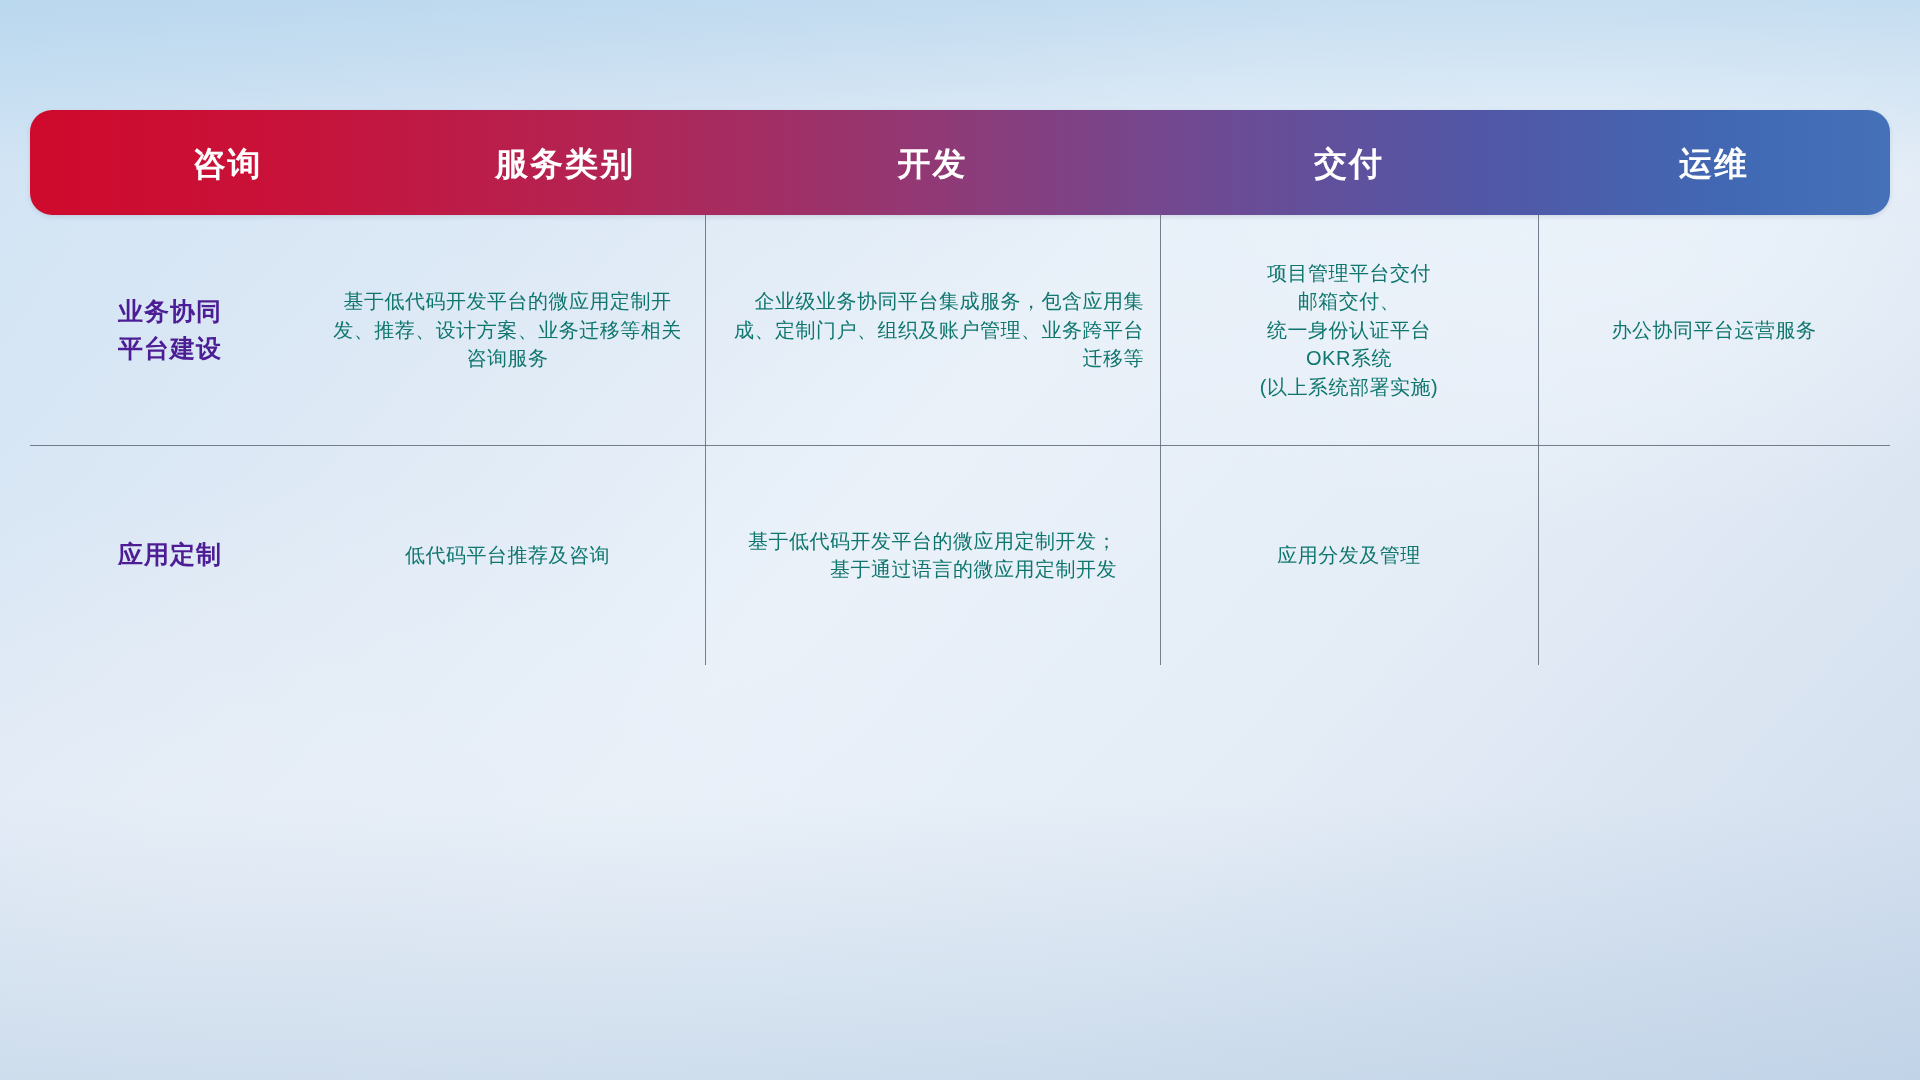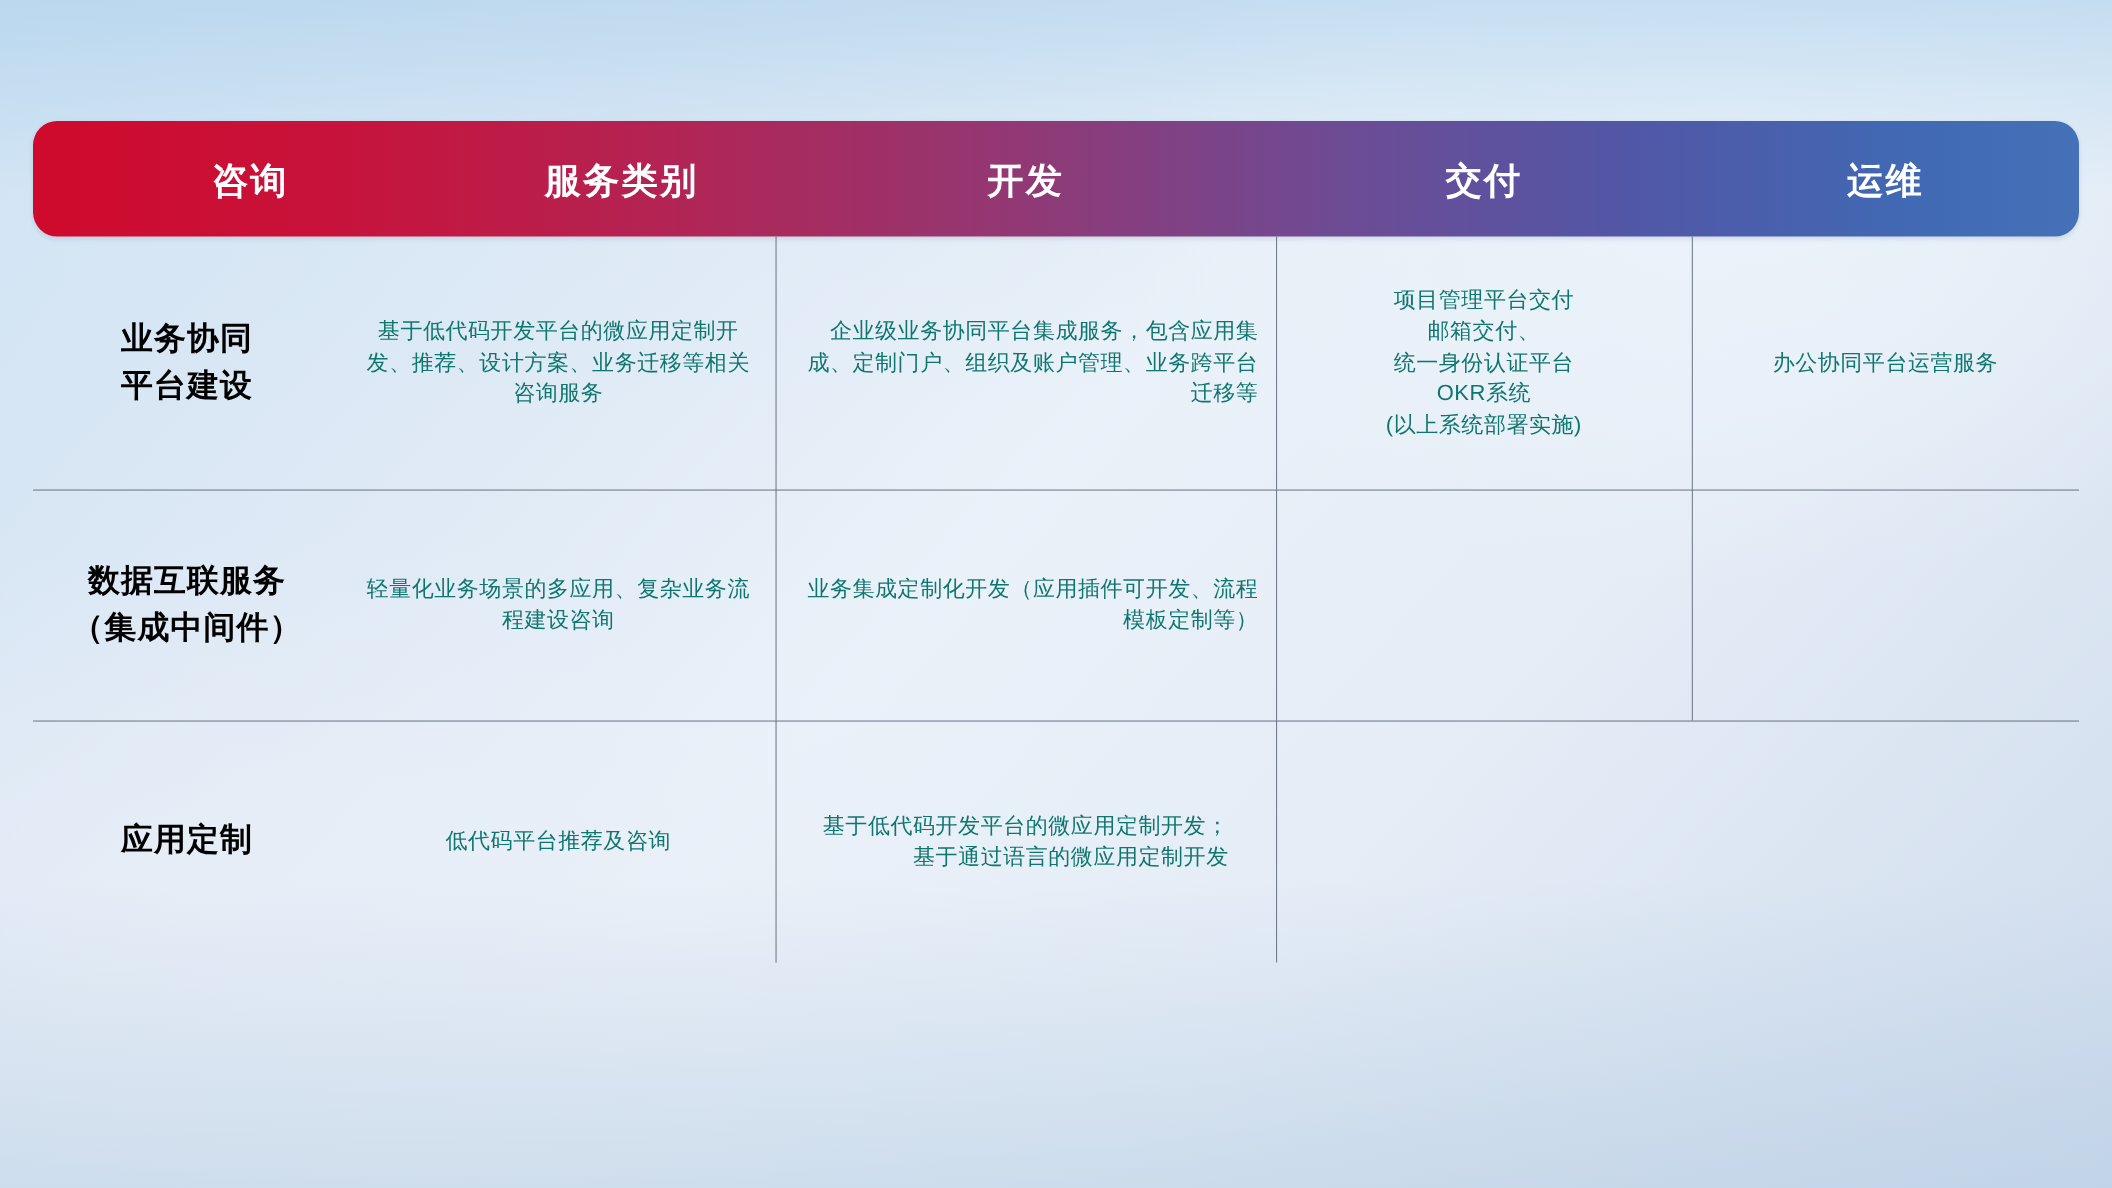--- a/index.html
+++ b/index.html
@@ -109,22 +109,22 @@
     position: absolute;
     left: 0;
     top: 0;
     bottom: 0;
     width: 1px;
     background: #5f6b7a;
     opacity: 0.85;
   }
 
   .td-label {
-    color: #000000;
-    font-size: 29px;
+    color: #4c1d95;
+    font-size: 25px;
     font-weight: bold;
     line-height: 1.5;
     letter-spacing: 1px;
   }
 
   
   .c0 { width: 280px; }
   .c1 { width: 395px; }
   .c2 { width: 455px; text-align: right; }
   .c3 { width: 378px; }
@@ -155,31 +155,24 @@
       <div class="td c1 nowrapline">基于低代码开发平台的微应用定制开发、推荐、设计方案、业务迁移等相关咨询服务</div>
       <div class="td c2 sep nowrapline">企业级业务协同平台集成服务，包含应用集成、定制门户、组织及账户管理、业务跨平台迁移等</div>
       <div class="td c3 sep nowrapline">项目管理平台交付
 邮箱交付、
 统一身份认证平台
 OKR系统
 (以上系统部署实施)</div>
       <div class="td c4 sep nowrapline">办公协同平台运营服务</div>
     </div>
 
-    <div class="trow row-2">
-      <div class="td c0 td-label nowrapline">数据互联服务
-（集成中间件）</div>
-      <div class="td c1 nowrapline">轻量化业务场景的多应用、复杂业务流程建设咨询</div>
-      <div class="td c2 sep nowrapline">业务集成定制化开发（应用插件可开发、流程模板定制等）</div>
-      <div class="td c3 sep nowrapline"></div>
-      <div class="td c4 sep nowrapline"></div>
-    </div>
 
     <div class="trow row-3">
       <div class="td c0 td-label nowrapline">应用定制</div>
       <div class="td c1 nowrapline">低代码平台推荐及咨询</div>
       <div class="td c2 sep nowrapline">基于低代码开发平台的微应用定制开发；
 基于通过语言的微应用定制开发</div>
+      <div class="td c3 sep nowrapline">应用分发及管理</div>
       <div class="td c4 sep nowrapline"></div>
     </div>
 
   </div>
 </div>
 
 </body></html>

